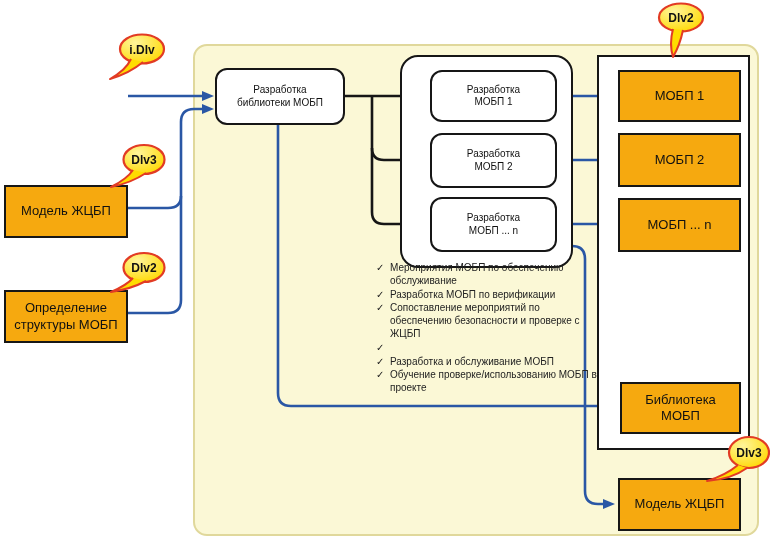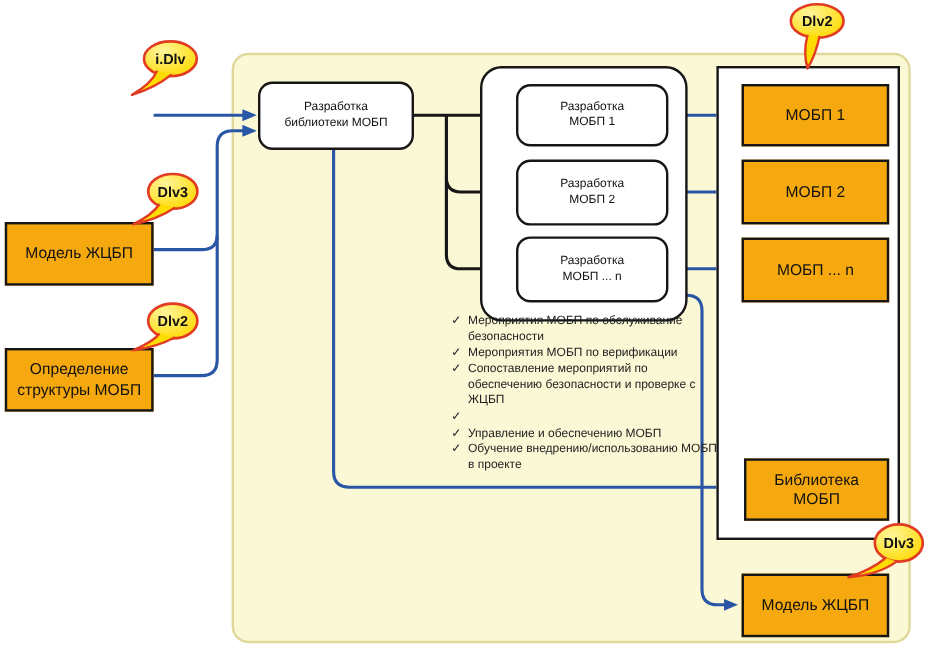--- a/index.html
+++ b/index.html
@@ -95,40 +95,40 @@
 МОБП 2</span>
   </div>
   <div class="rbox" style="left:430px;top:197px;width:127px;height:55px;">
     <span>Разработка
 МОБП ... n</span>
   </div>
 
   <div class="checklist">
     <div class="chk">
       <span class="tick">✓</span>
-      <span>Мероприятия МОБП по обслуживание безопасности</span>
-    </div>
-    <div class="chk">
-      <span class="tick">✓</span>
-      <span>Мероприятия МОБП по верификации</span>
+      <span>Мероприятия МОБП по обеспечению обслуживание</span>
+    </div>
+    <div class="chk">
+      <span class="tick">✓</span>
+      <span>Разработка МОБП по верификации</span>
     </div>
     <div class="chk">
       <span class="tick">✓</span>
       <span>Сопоставление мероприятий по обеспечению безопасности и проверке с ЖЦБП</span>
     </div>
     <div class="chk">
       <span class="tick">✓</span>
     </div>
     <div class="chk">
       <span class="tick">✓</span>
-      <span>Управление и обеспечению МОБП</span>
-    </div>
-    <div class="chk">
-      <span class="tick">✓</span>
-      <span>Обучение внедрению/использованию МОБП в проекте</span>
+      <span>Разработка и обслуживание МОБП</span>
+    </div>
+    <div class="chk">
+      <span class="tick">✓</span>
+      <span>Обучение проверке/использованию МОБП в проекте</span>
     </div>
   </div>
 
   <div class="outframe"></div>
   <div class="obox" style="left:618px;top:70px;width:123px;height:52px;">
     <span>МОБП 1</span>
   </div>
   <div class="obox" style="left:618px;top:133px;width:123px;height:54px;">
     <span>МОБП 2</span>
   </div>

